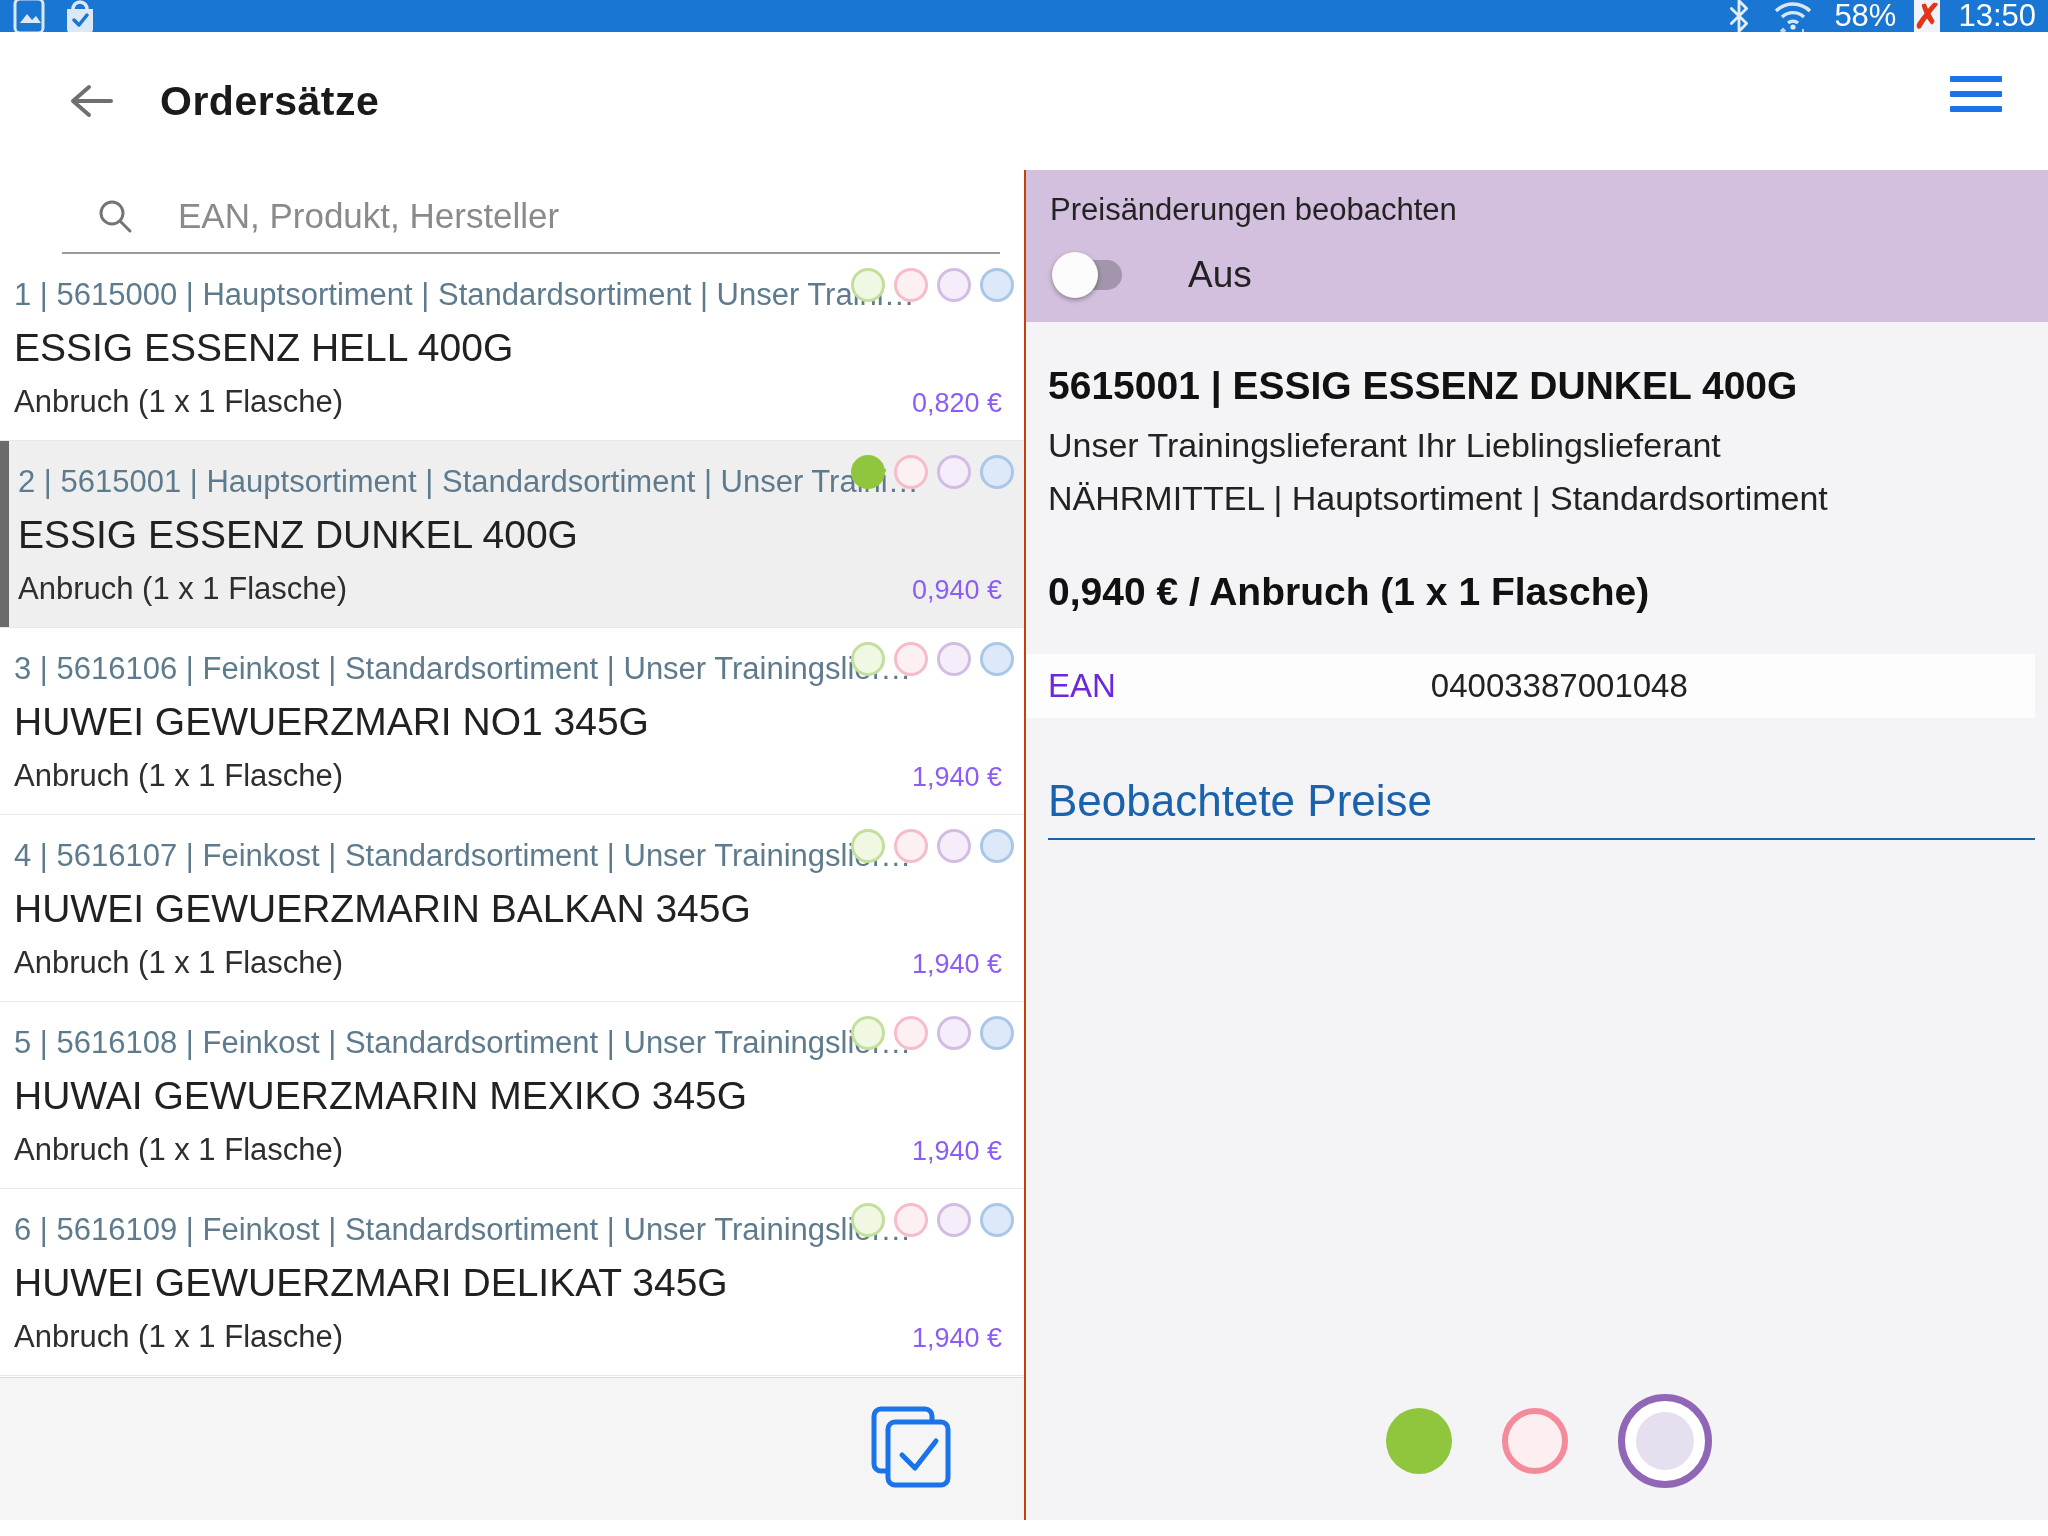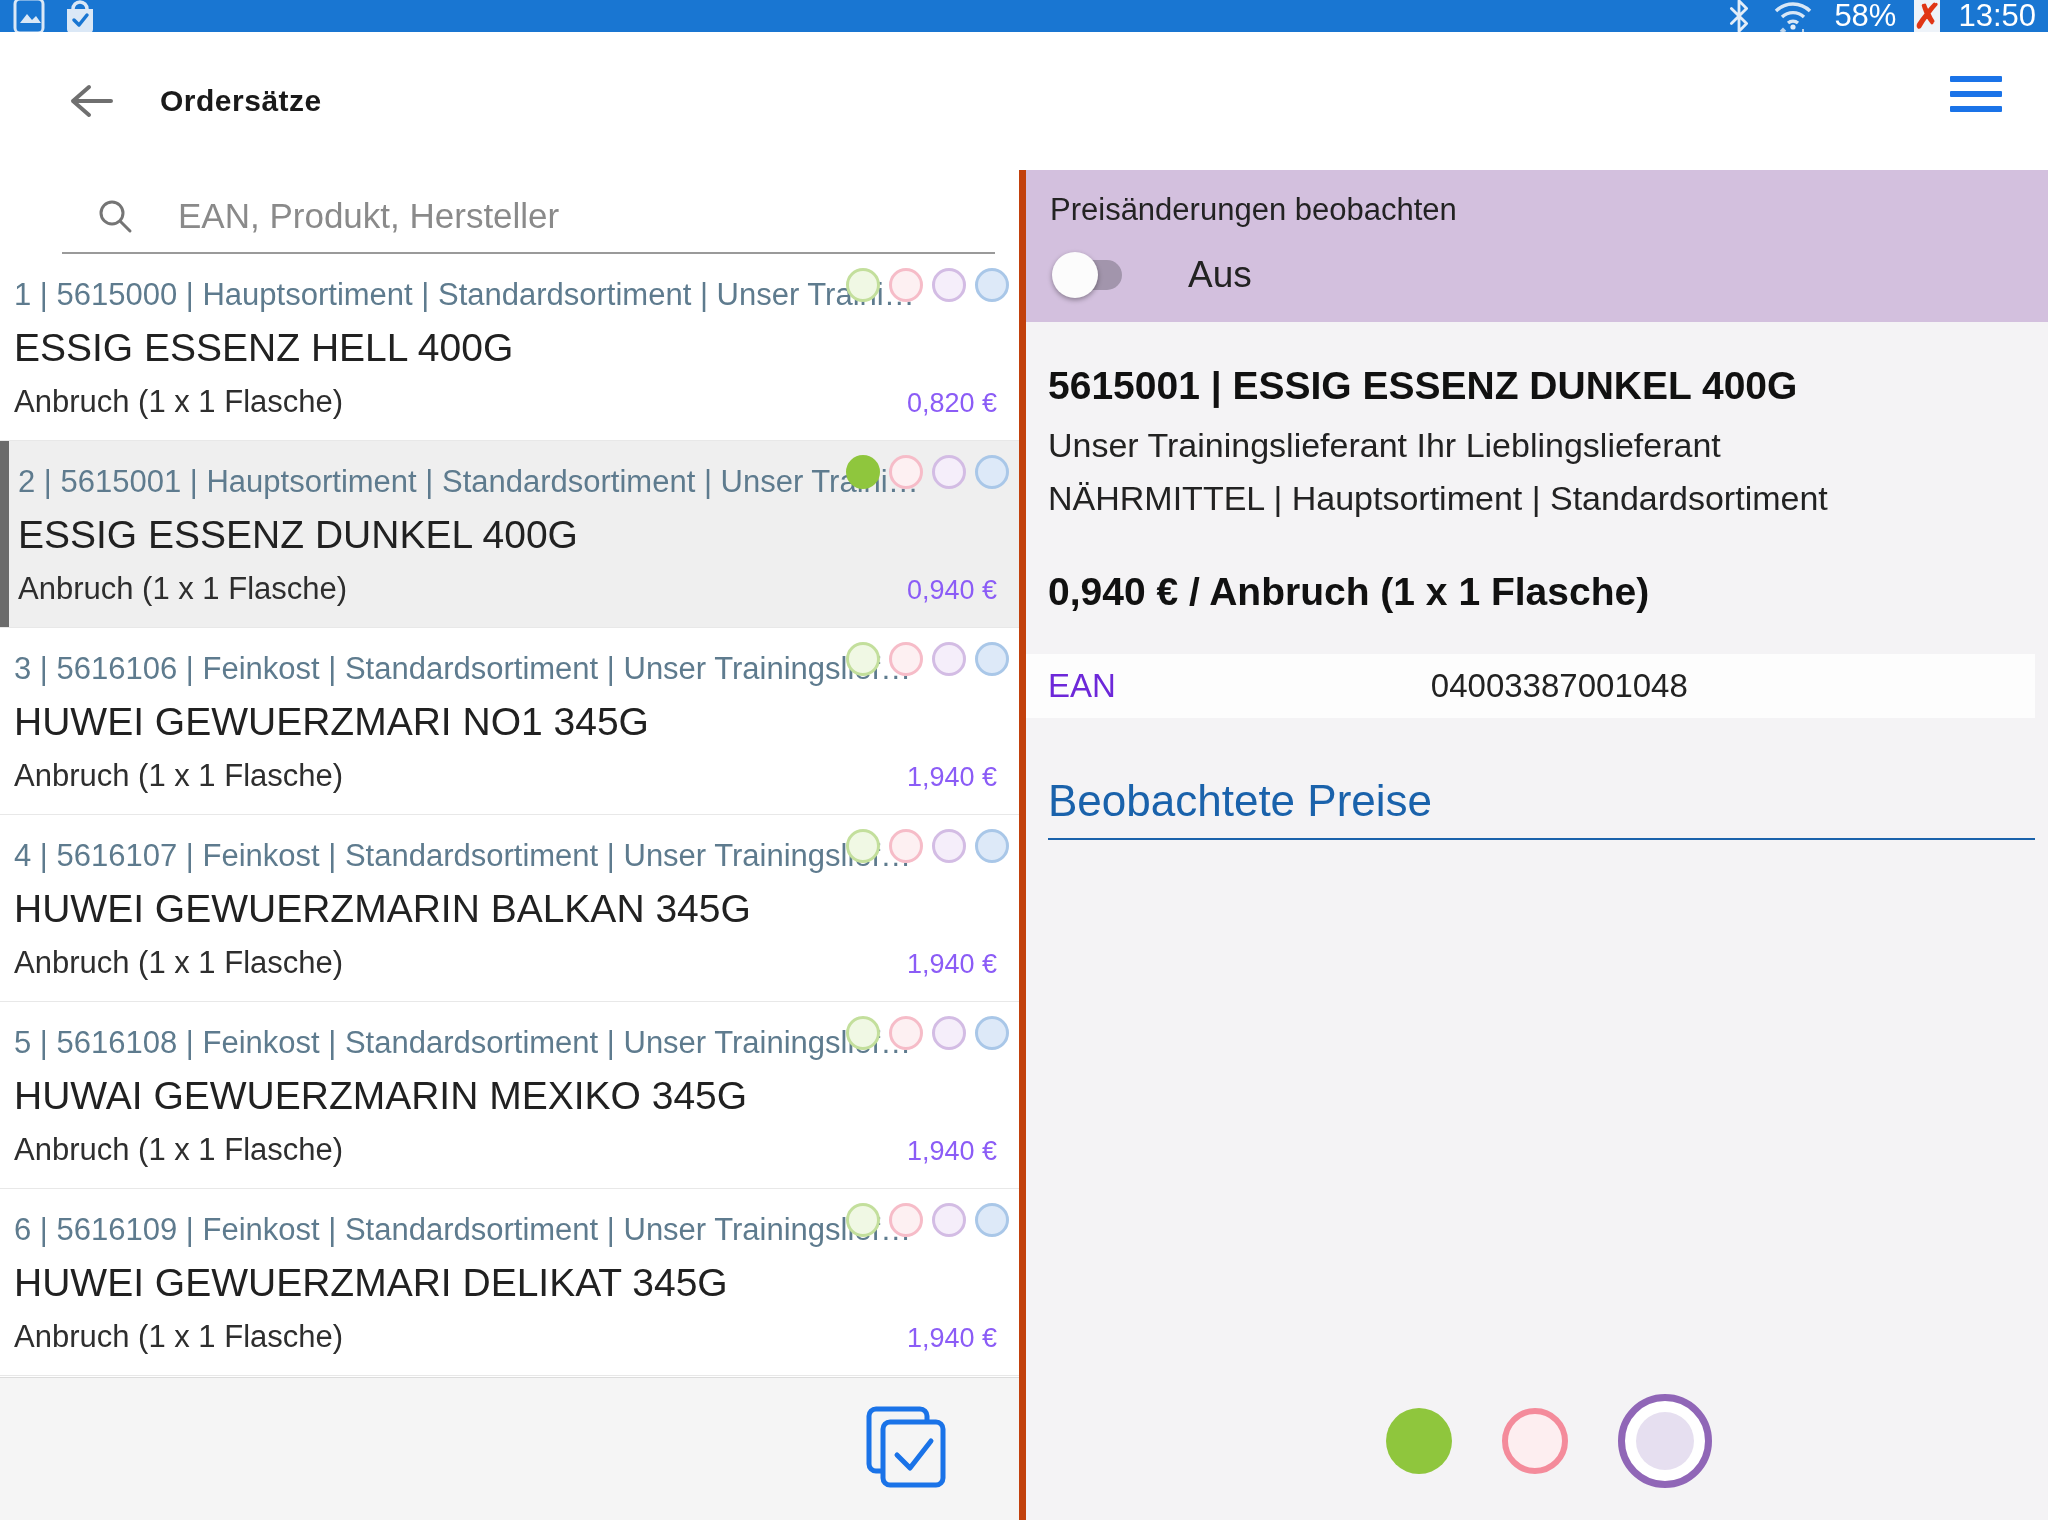--- a/index.html
+++ b/index.html
@@ -14,28 +14,28 @@
   .sicon { display:flex; align-items:center; }
   .battery { position:relative; width:26px; height:38px; background:#eef3f9;
     border-radius:3px; display:flex; align-items:center; justify-content:center; }
   .battery::before { content:""; position:absolute; top:-5px; left:7px; width:12px; height:5px;
     background:#eef3f9; border-radius:2px 2px 0 0; }
   .battery .x { color:#e03616; font-size:34px; font-weight:bold; line-height:34px; }
 
   
   .app-header { height:138px; background:#fff; display:flex; align-items:center; position:relative; }
   .back-btn { margin-left:60px; width:60px; height:60px; display:flex; align-items:center; justify-content:center; cursor:pointer; }
-  .page-title { margin-left:40px; font-size:30px; font-weight:bold; color:#1a1a1a; letter-spacing:.5px; }
+  .page-title { margin-left:40px; font-size:41px; font-weight:bold; color:#1a1a1a; letter-spacing:.5px; }
   .menu-btn { position:absolute; right:46px; top:44px; width:52px; cursor:pointer; }
   .menu-btn .bar { height:6px; background:#1a73e8; border-radius:1px; margin-bottom:9px; }
   .menu-btn .bar:last-child { margin-bottom:0; }
 
   
   .content { display:flex; height:1350px; }
-  .left-panel { width:1026px; border-right:7px solid #c2410c; display:flex; flex-direction:column; background:#fff; }
+  .left-panel { width:1026px; border-right:2px solid #c2410c; display:flex; flex-direction:column; background:#fff; }
   .right-panel { flex:1; background:#f4f3f5; display:flex; flex-direction:column; position:relative; }
 
   
   .search-row { margin:18px 24px 0 62px; display:flex; align-items:center; gap:44px;
     border-bottom:2px solid #9a9a9a; padding:8px 0 16px 34px; }
   .search-input { flex:1; border:none; outline:none; background:transparent;
     font-size:35px; color:#333; font-family:"Liberation Sans", sans-serif; }
   .search-input::placeholder { color:#8a8a8a; }
 
   

